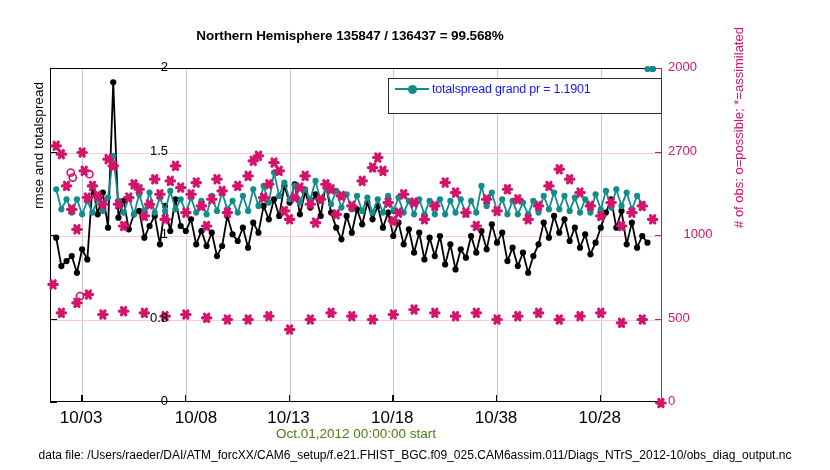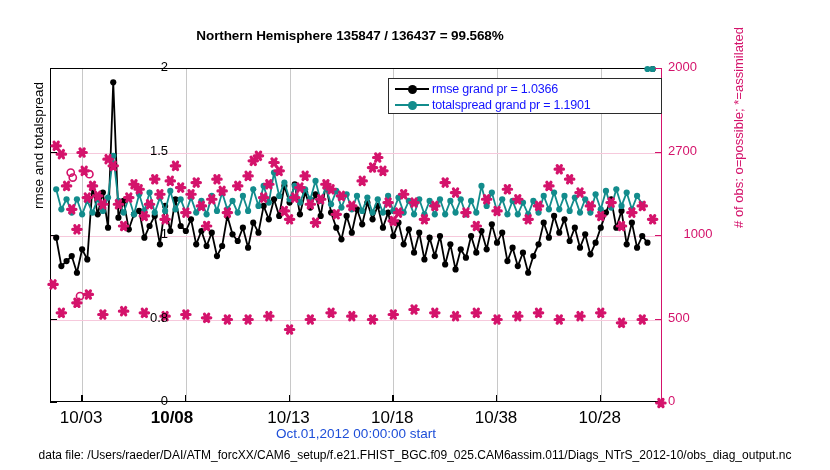--- a/index.html
+++ b/index.html
@@ -67,21 +67,21 @@
     white-space:nowrap;
   }
   .ylabel-right{
     position:absolute;left:578px;top:120px;width:320px;
     font-size:13px;color:#D4136B;text-align:center;
     transform:rotate(-90deg);transform-origin:center center;
     white-space:nowrap;
   }
   .xlabel{
     position:absolute;left:50px;top:426px;width:612px;
-    font-size:13.5px;color:#1d4ed8;text-align:center;white-space:nowrap;
+    font-size:13.5px;color:#4d7c0f;text-align:center;white-space:nowrap;
   }
   .footer{
     position:absolute;left:0;top:448px;width:830px;
     font-size:12px;color:#000;text-align:center;white-space:nowrap;
     font-family:"Liberation Sans", sans-serif;
   }
 
   
   .legend{
     position:absolute;left:388px;top:78px;width:274px;height:36px;
@@ -510,46 +510,39 @@
       <div class="ytick-mark-r" style="top: 235px; background: rgb(212, 19, 107);"></div>
       <div class="ytick-right" style="top: 151.5px;">2700</div>
       <div class="ytick-mark-r" style="top: 151.5px; background: rgb(212, 19, 107);"></div>
       <div class="ytick-right" style="top: 68px;">2000</div>
       <div class="ytick-mark-r" style="top: 68px; background: rgb(212, 19, 107);"></div>
     </div>
   <div id="xticks">
       <div class="xtick-mark" style="left: 81.1186px; top: 395px;"></div>
       <div class="xtick-label" style="left: 81.1186px;">10/03</div>
       <div class="xtick-mark" style="left: 184.847px; top: 395px;"></div>
-      <div class="xtick-label" style="left: 172px; font-weight: bold;">10/08</div>
+      <div class="xtick-label" style="left: 196px;">10/08</div>
       <div class="xtick-mark" style="left: 288.576px; top: 395px;"></div>
       <div class="xtick-label" style="left: 288.576px;">10/13</div>
       <div class="xtick-mark" style="left: 392.305px; top: 395px;"></div>
       <div class="xtick-label" style="left: 392.305px;">10/18</div>
       <div class="xtick-mark" style="left: 496.034px; top: 395px;"></div>
       <div class="xtick-label" style="left: 496.034px;">10/38</div>
       <div class="xtick-mark" style="left: 599.763px; top: 395px;"></div>
       <div class="xtick-label" style="left: 599.763px;">10/28</div>
     </div>
 
   <div class="ylabel-left">rmse and totalspread</div>
   <div class="ylabel-right"># of obs: o=possible; *=assimilated</div>
   <div class="xlabel">Oct.01,2012 00:00:00 start</div>
   <div class="footer">data file: /Users/raeder/DAI/ATM_forcXX/CAM6_setup/f.e21.FHIST_BGC.f09_025.CAM6assim.011/Diags_NTrS_2012-10/obs_diag_output.nc</div>
 
   <div class="legend">
     <div class="legend-row">
       <span class="legend-swatch">
-        <span class="ln" style="background:#000000"></span>
-        <span class="dot" style="background:#000000"></span>
-      </span>
-      <span class="legend-text">rmse grand pr = 1.0366</span>
-    </div>
-    <div class="legend-row">
-      <span class="legend-swatch">
         <span class="ln" style="background:#128C8C"></span>
         <span class="dot" style="background:#128C8C"></span>
       </span>
       <span class="legend-text">totalspread grand pr = 1.1901</span>
     </div>
   </div>
 
 </div>
 
 </body></html>

